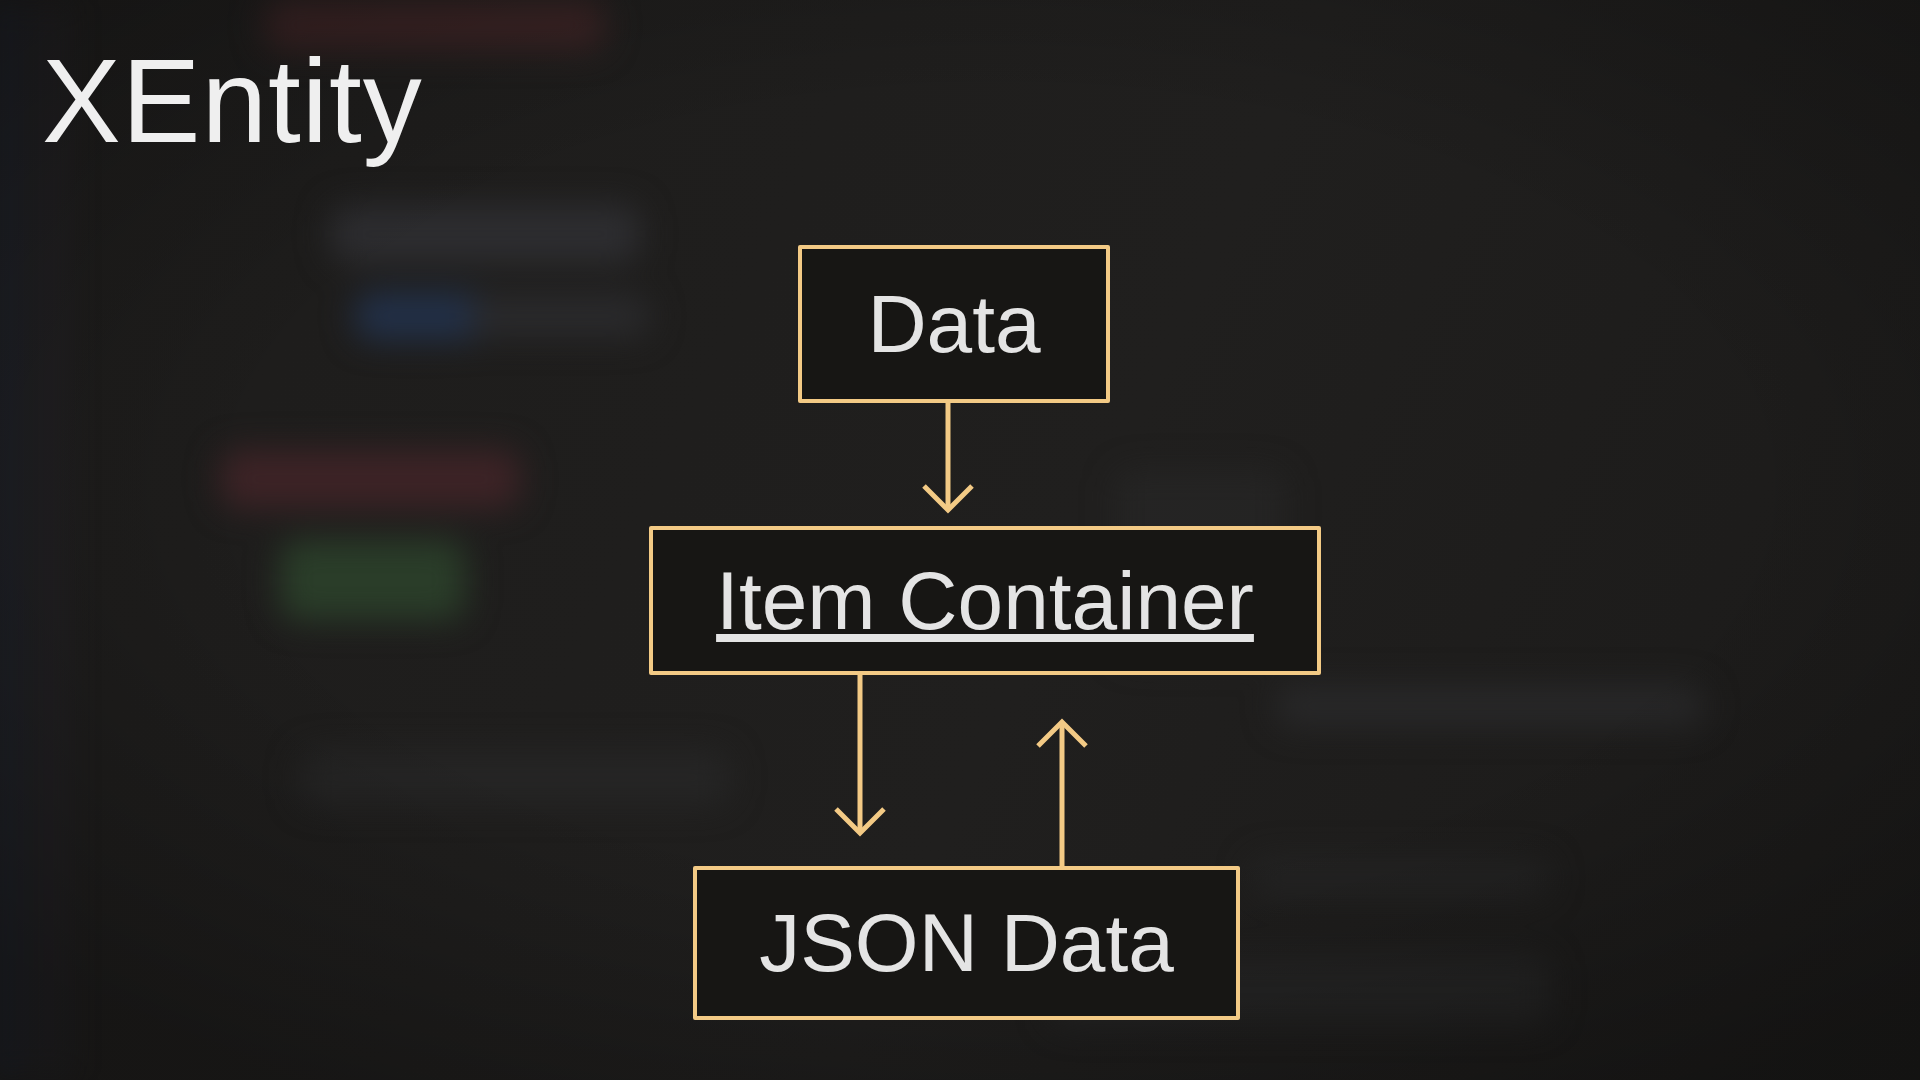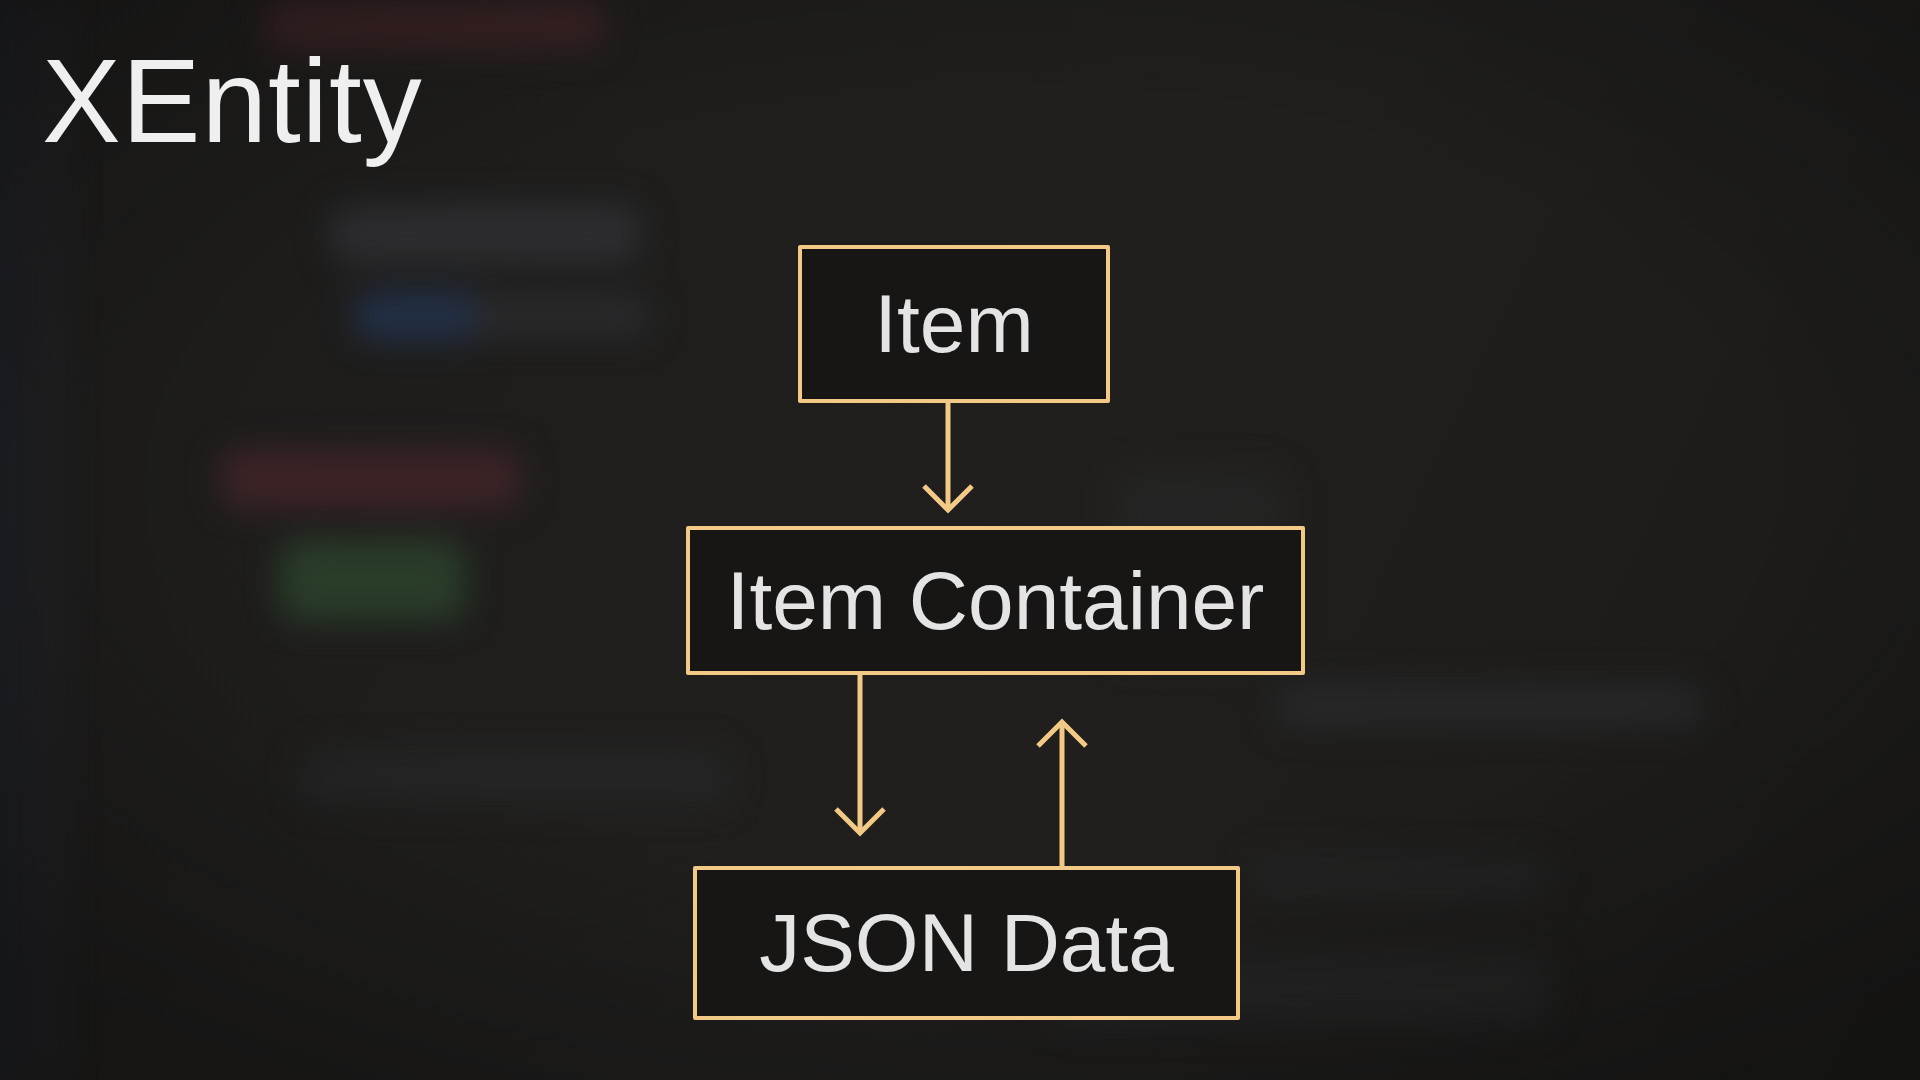--- a/index.html
+++ b/index.html
@@ -64,21 +64,21 @@
     color: var(--node-text, #e4e4e4);
     display: flex;
     align-items: center;
     justify-content: center;
     font-size: 82px;
     line-height: 1;
     z-index: 3;
     white-space: nowrap;
   }
   .node-item           { left: 798px; top: 245px; width: 312px; height: 158px; }
-  .node-item-container { left: 686px; top: 526px; width: 619px; height: 149px; }
+  .node-item-container { left: 649px; top: 526px; width: 672px; height: 149px; text-decoration: underline; }
   .node-json-data      { left: 693px; top: 866px; width: 547px; height: 154px; }
   
   .arrows {
     position: absolute;
     inset: 0;
     width: 1920px;
     height: 1080px;
     z-index: 2;
   }
   .arrows .shaft, .arrows .head {
@@ -119,21 +119,21 @@
       <line class="shaft" x1="860" y1="675" x2="860" y2="831"></line>
       <polyline class="head" points="836,809 860,833 884,809"></polyline>
     </g>
     <g>
       <line class="shaft" x1="1062" y1="868" x2="1062" y2="724"></line>
       <polyline class="head" points="1038,746 1062,722 1086,746"></polyline>
     </g>
   </svg>
 
   <div class="node node-item">
-    <span>Item</span>
+    <span>Data</span>
   </div>
 
   <div class="node node-item-container">
     <span>Item Container</span>
   </div>
 
   <div class="node node-json-data">
     <span>JSON Data</span>
   </div>
 

